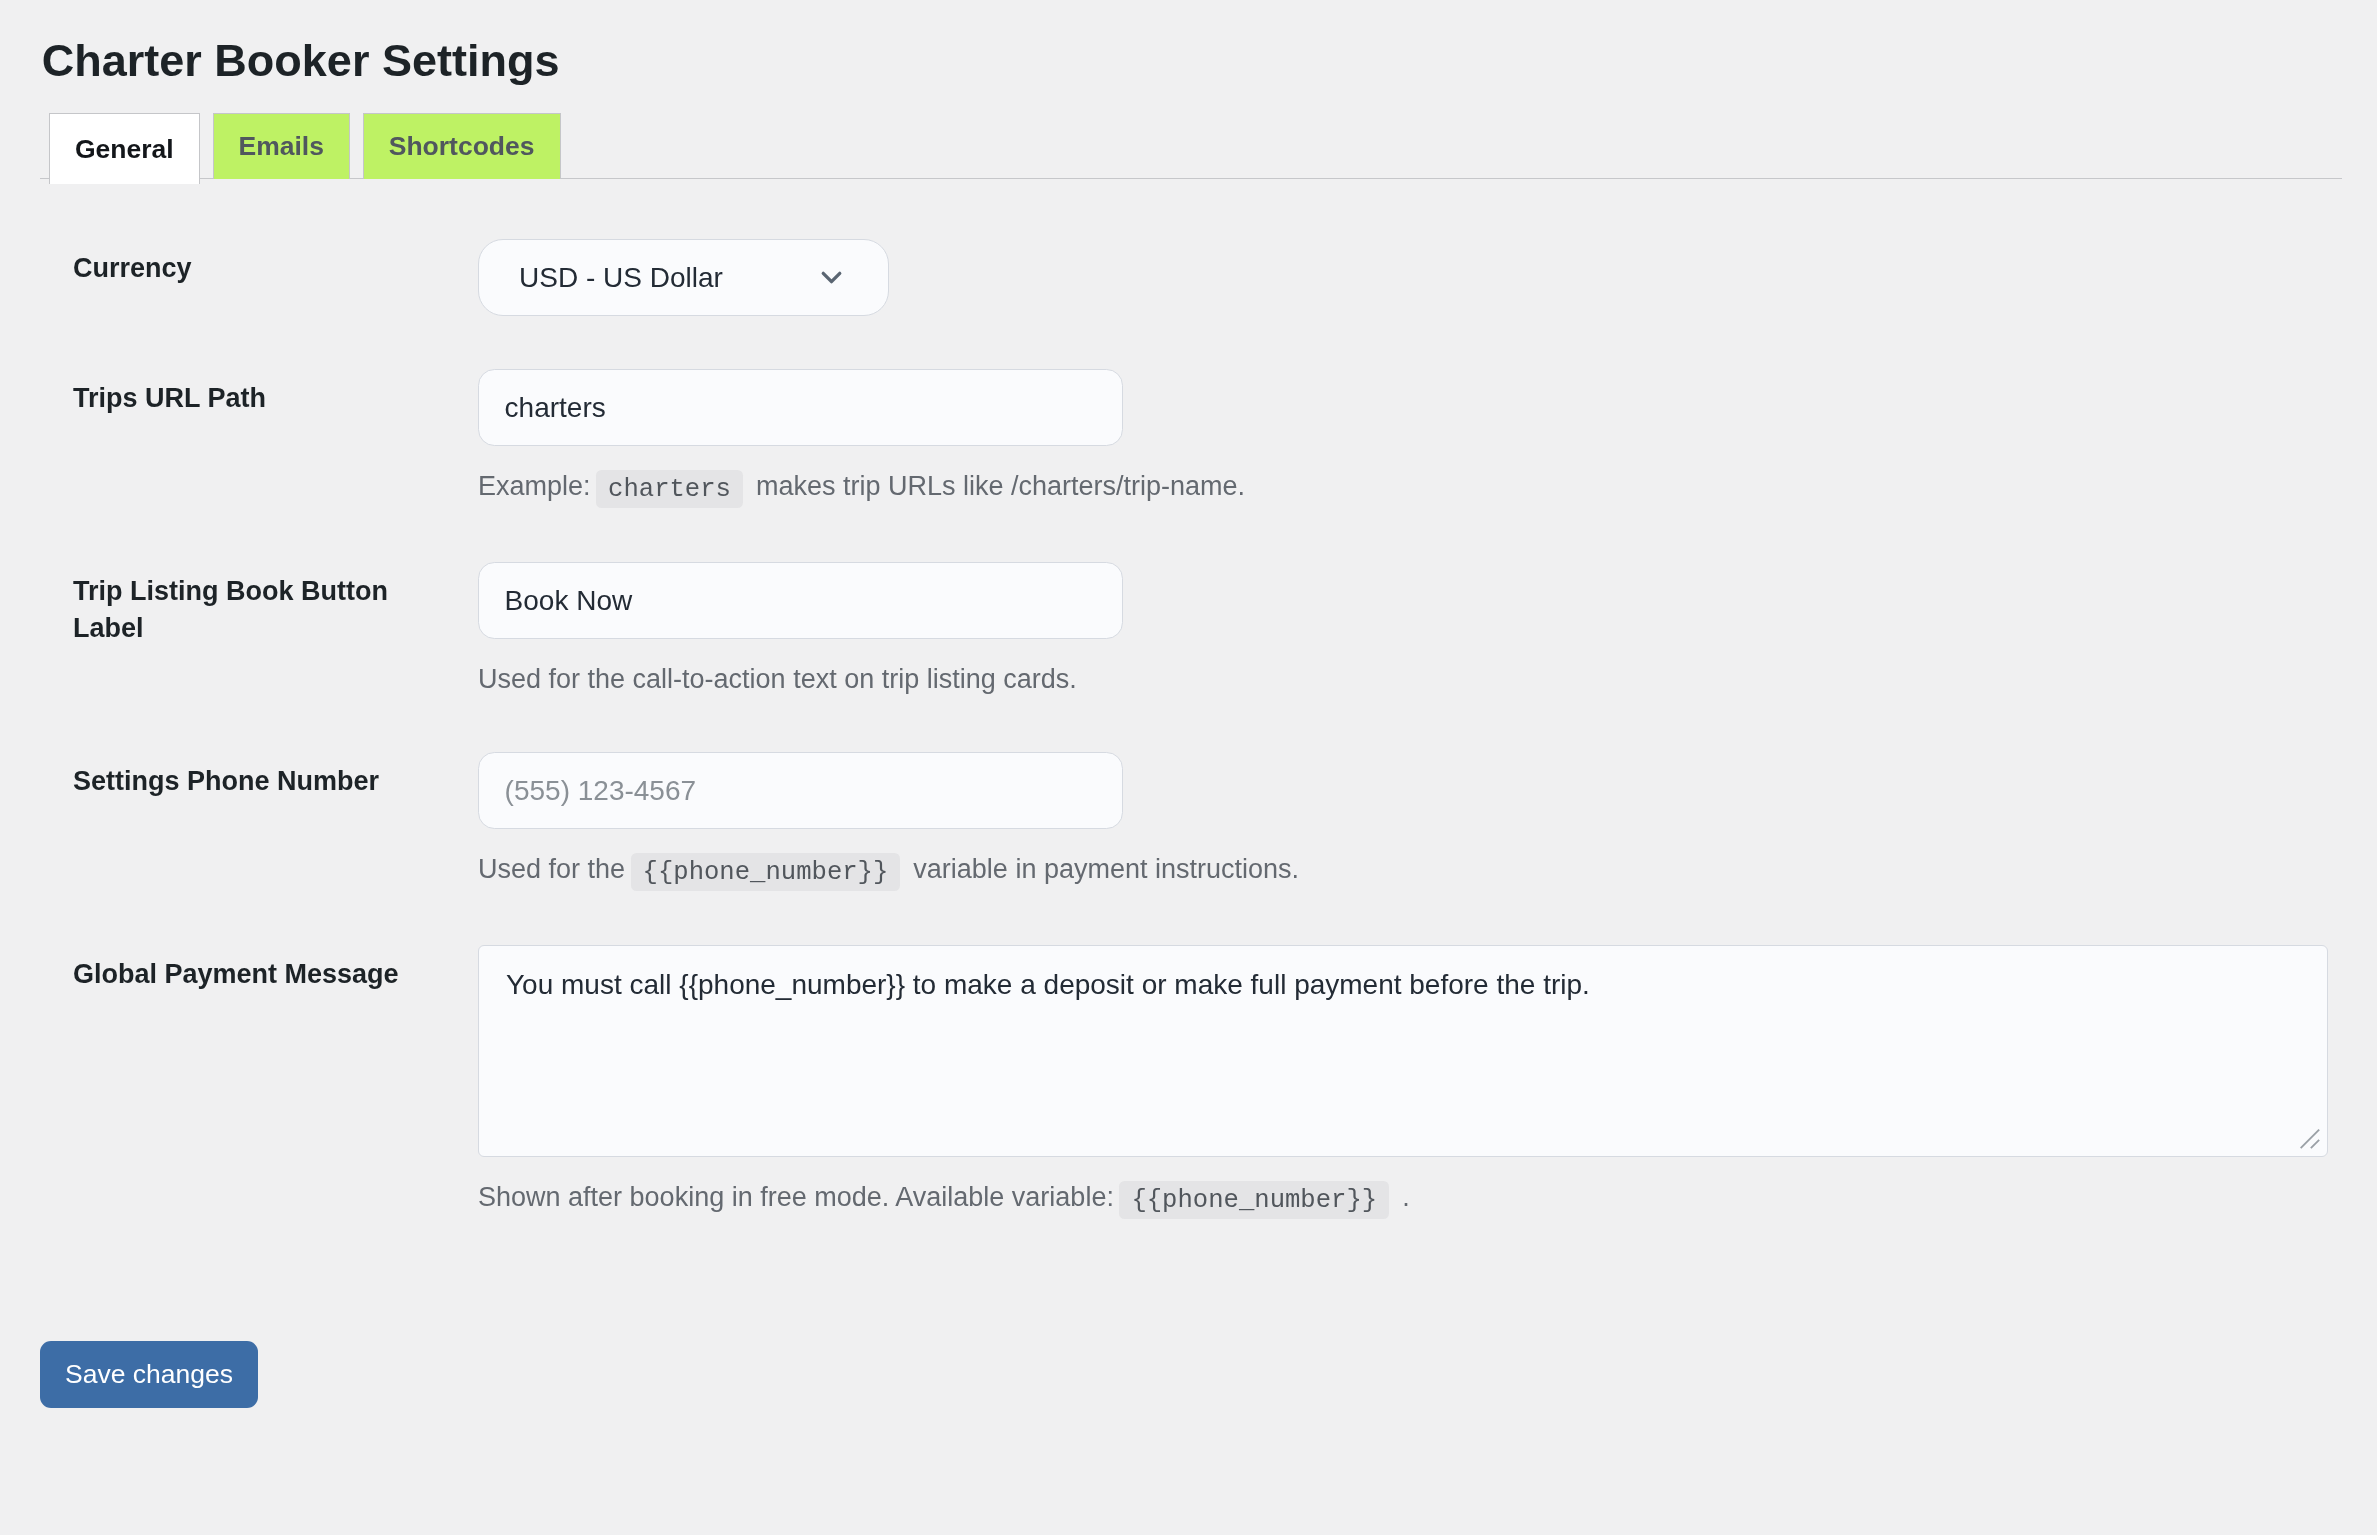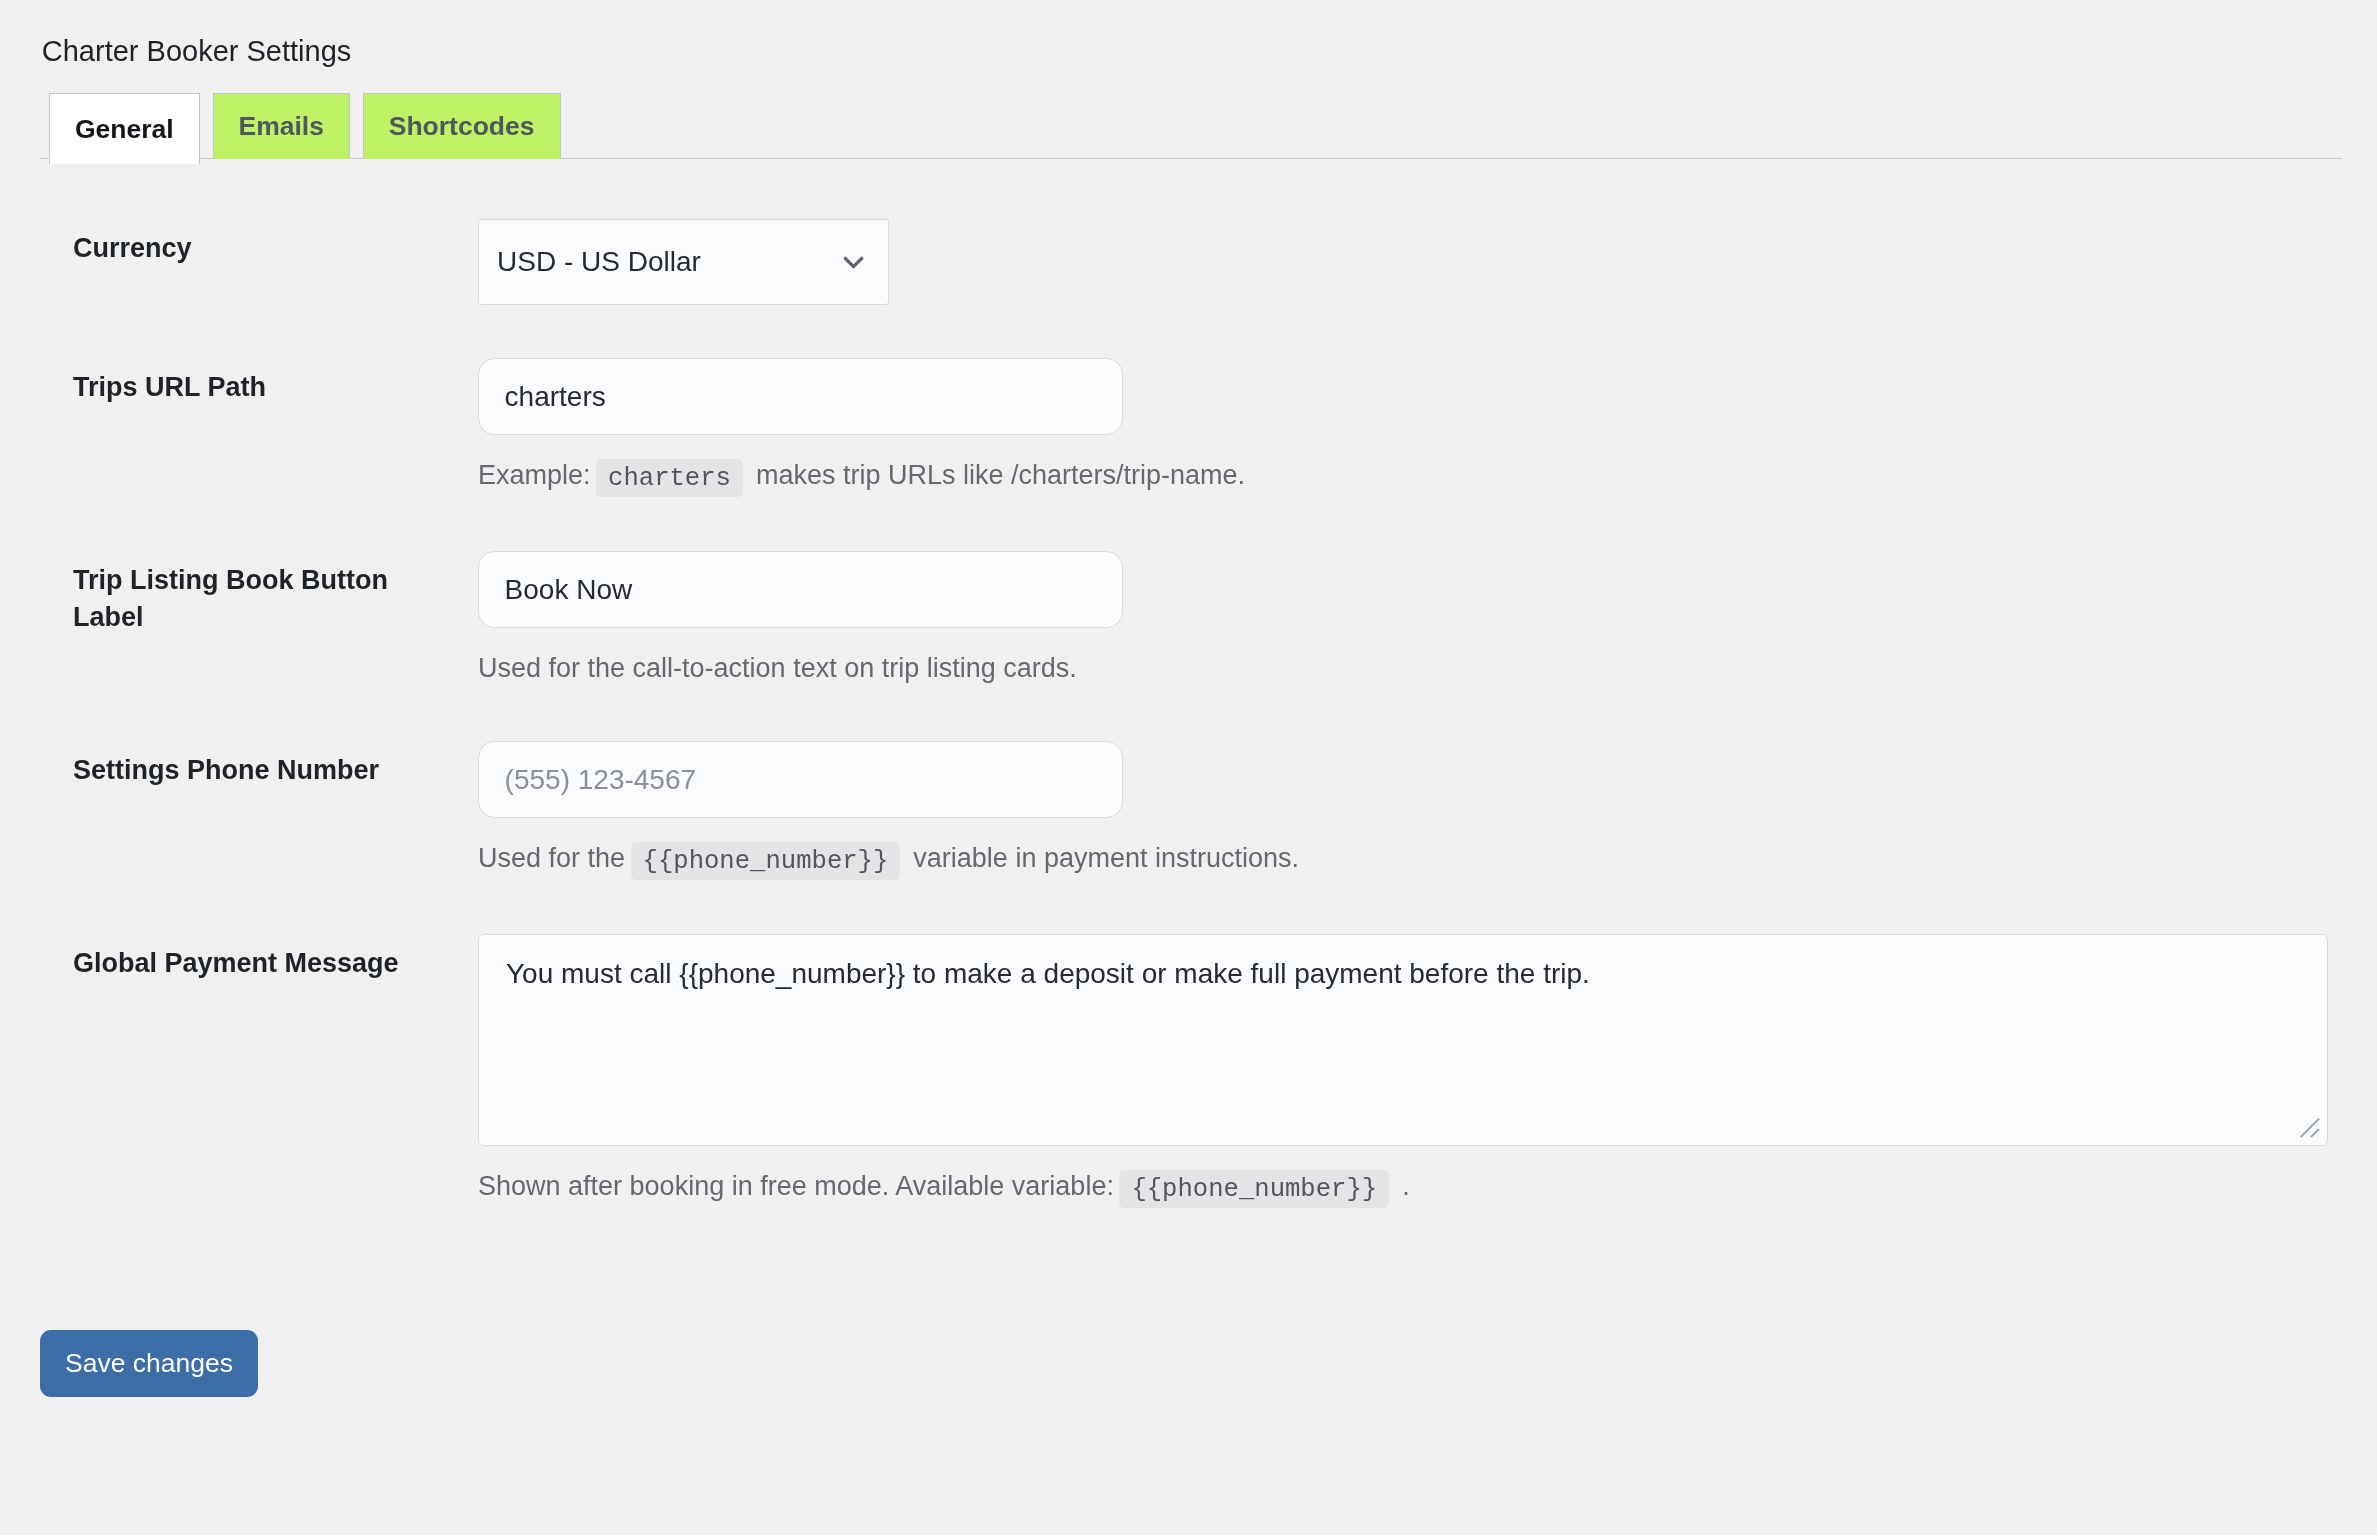--- a/index.html
+++ b/index.html
@@ -9,22 +9,22 @@
     height: 1536px;
     overflow: hidden;
     background: #f0f0f1;
     font-family: "Liberation Sans", sans-serif;
     color: #1d2327;
   }
   .wrap { margin: 0 35px 0 40px; padding-top: 33px; }
 
   .page-title {
     margin: 0 0 24px 1.8px;
-    font-size: 29px;
-    font-weight: 400;
+    font-size: 45px;
+    font-weight: 700;
     line-height: 1.25;
     color: #1d2327;
   }
 
   
   .tabs {
     height: 66px;
     border-bottom: 1.8px solid #c6c7ca;
     padding-left: 9px;
     display: flex;
@@ -63,28 +63,28 @@
   .row-label {
     padding: 11px 37px 0 33px;
     font-size: 27px;
     font-weight: 700;
     line-height: 37px;
     color: #1d2327;
   }
 
   .select-control {
     width: 411px;
-    height: 86px;
+    height: 77px;
     background: #fafbfd;
     border: 1.8px solid #d6dae1;
-    border-radius: 3px;
+    border-radius: 25px;
     display: flex;
     align-items: center;
     justify-content: space-between;
-    padding: 0 18px;
+    padding: 0 40px;
     font-size: 28px;
     color: #232b35;
     cursor: pointer;
   }
   .chevron { flex: 0 0 auto; margin-left: 18px; }
 
   .text-input {
     width: 645px;
     height: 77px;
     background: #fafbfd;

